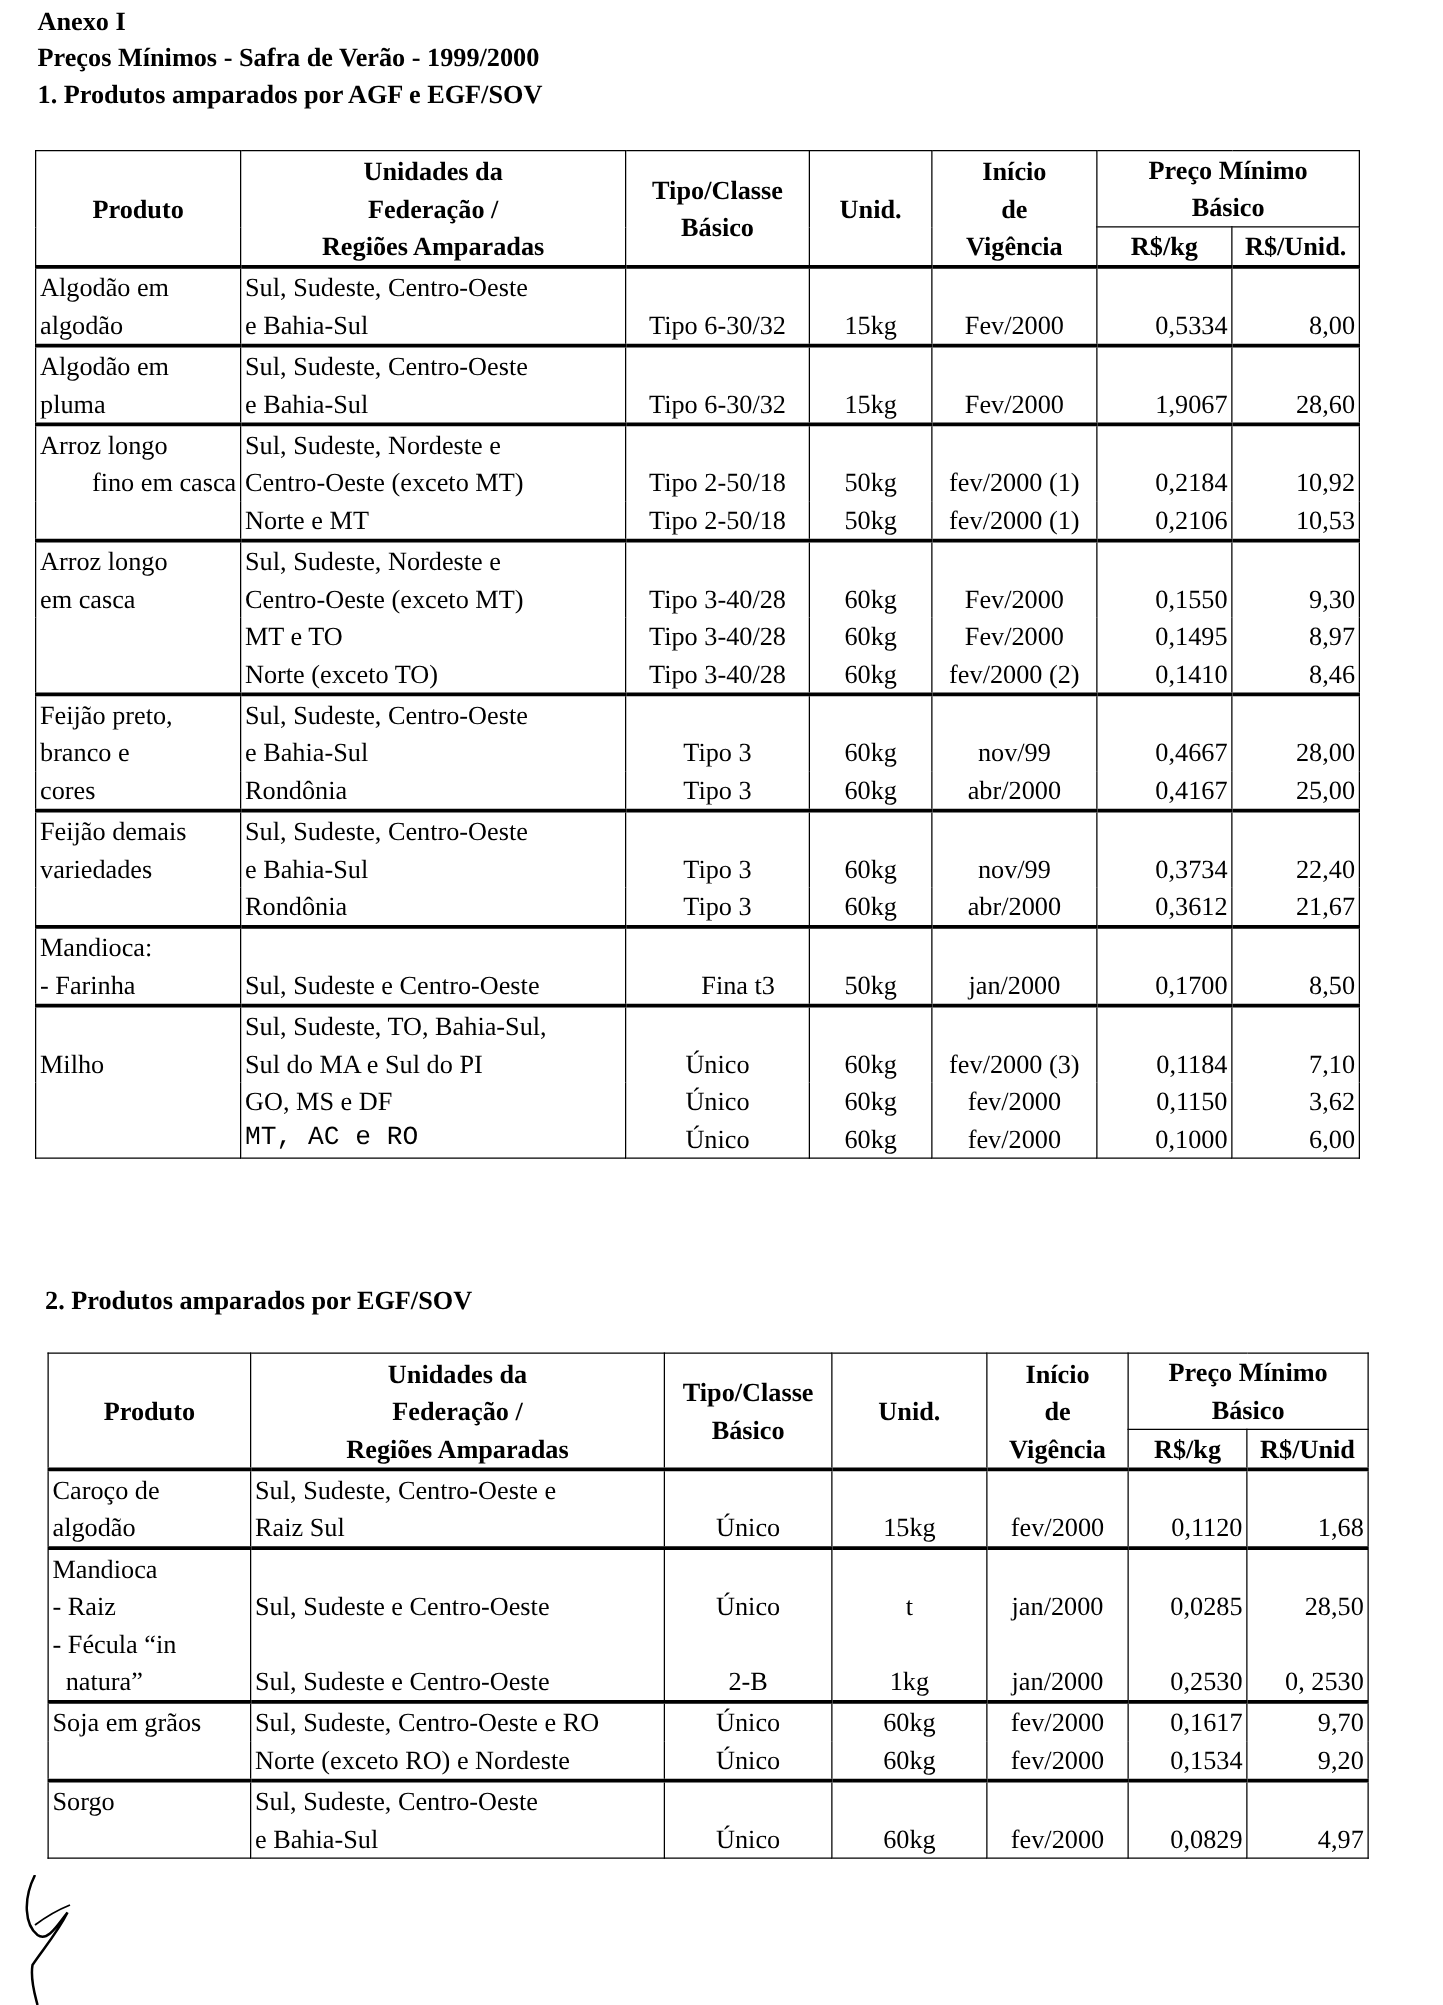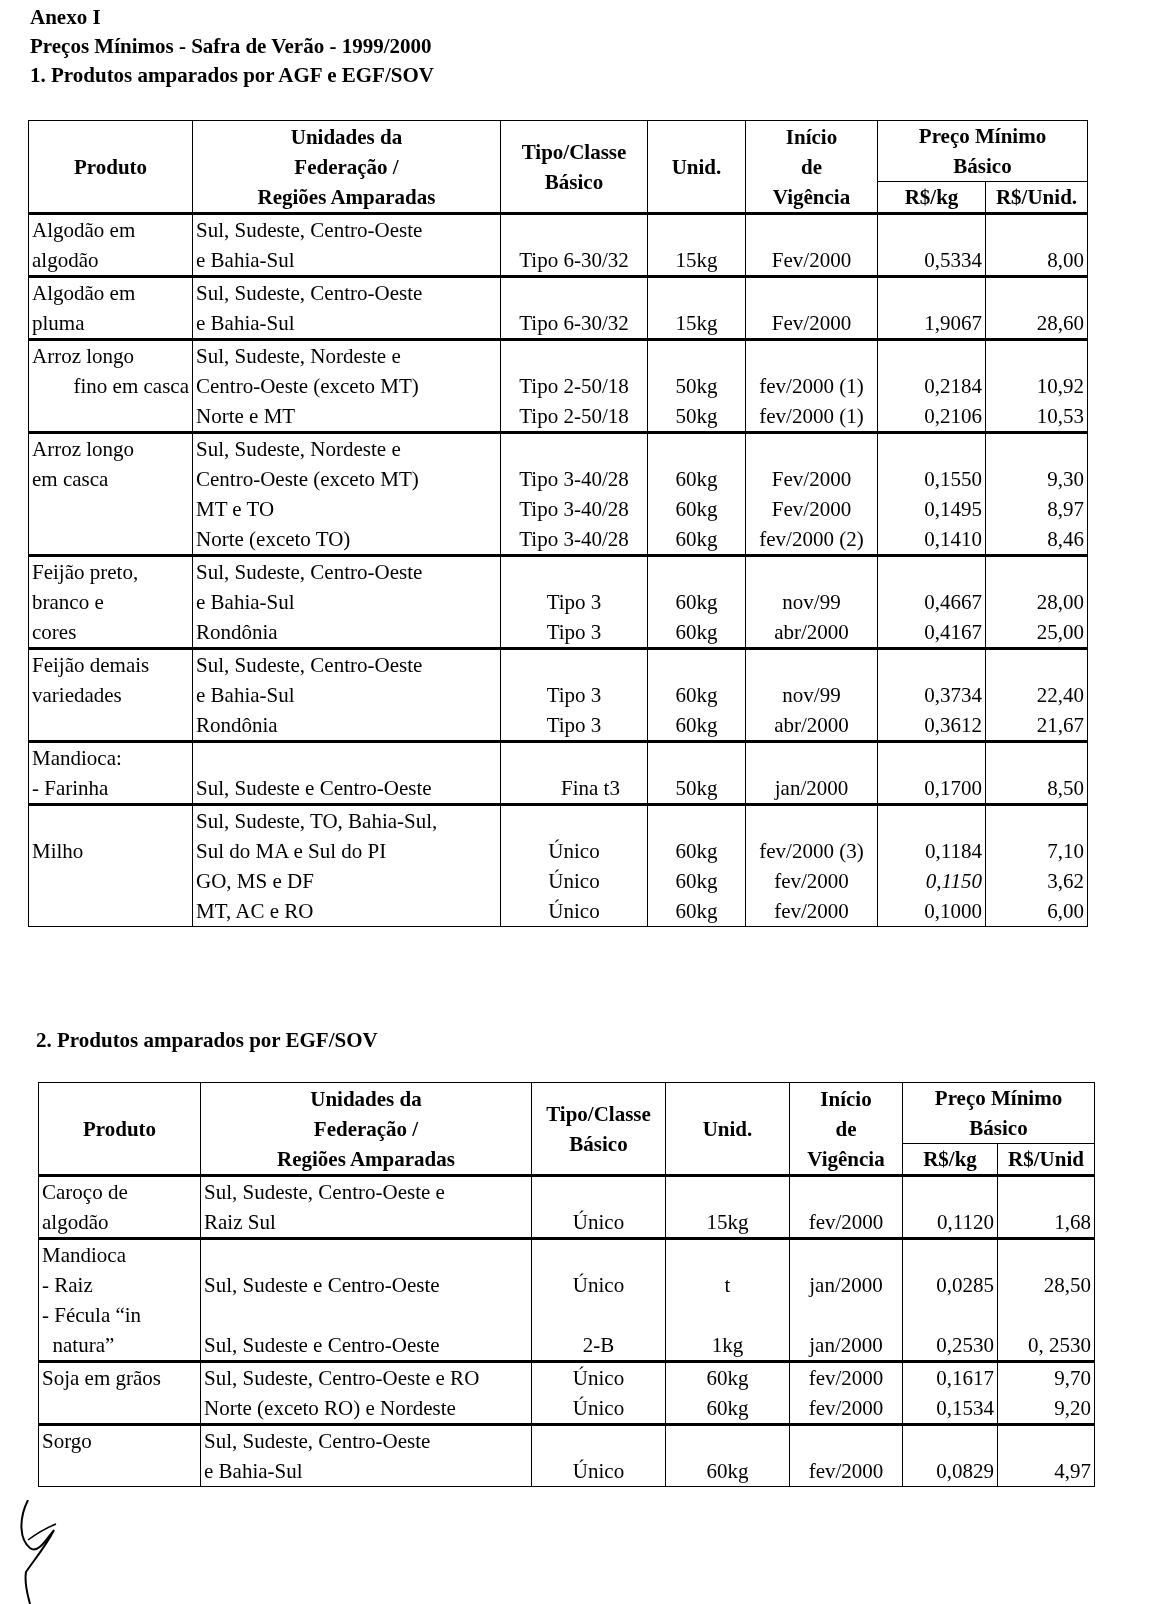--- a/index.html
+++ b/index.html
@@ -241,25 +241,25 @@
         <td class="r" style="white-space: pre; border-bottom: none;">0,1184</td>
         <td class="r" style="white-space: pre; border-bottom: none;">7,10</td>
       </tr>
       <tr>
         <td class="l" style="border-top: none; border-bottom: none;">
           <span class="sub">GO, MS e DF</span>
         </td>
         <td class="c" style="white-space: pre; border-top: none; border-bottom: none;">Único</td>
         <td class="c" style="white-space: pre; border-top: none; border-bottom: none;">60kg</td>
         <td class="c" style="white-space: pre; border-top: none; border-bottom: none;">fev/2000</td>
-        <td class="r" style="white-space: pre; border-top: none; border-bottom: none; font-style: italic;">0,1150</td>
+        <td class="r" style="white-space: pre; border-top: none; border-bottom: none;">0,1150</td>
         <td class="r" style="white-space: pre; border-top: none; border-bottom: none;">3,62</td>
       </tr>
       <tr>
-        <td class="l" style="border-top: none;">
+        <td class="l" style="border-top: none; font-family: Liberation Mono, monospace;">
           <span class="sub">MT, AC e RO</span>
         </td>
         <td class="c" style="white-space: pre; border-top: none;">Único</td>
         <td class="c" style="white-space: pre; border-top: none;">60kg</td>
         <td class="c" style="white-space: pre; border-top: none;">fev/2000</td>
         <td class="r" style="white-space: pre; border-top: none;">0,1000</td>
         <td class="r" style="white-space: pre; border-top: none;">6,00</td>
       </tr>
     </tbody>
 </table>

